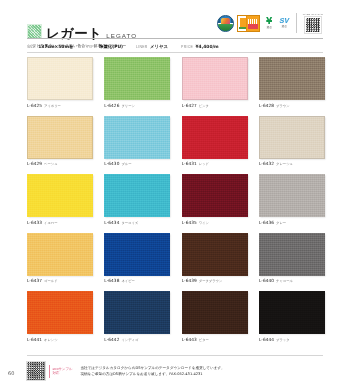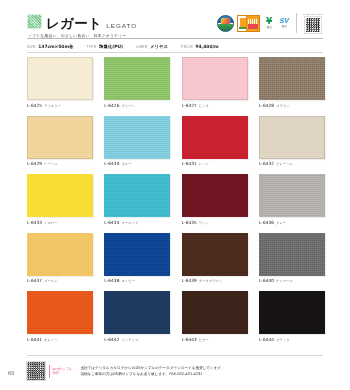--- a/index.html
+++ b/index.html
@@ -7,21 +7,21 @@
   body {
     font-family:"Liberation Sans", sans-serif;
     background:#ffffff;
     color:#231f20;
     position:relative;
     overflow:hidden;
   }
   .page { position:absolute; inset:0; background:#fff; }
 
   
-  .header { position:absolute; left:27px; top:10px; width:296px; height:32px; }
+  .header { position:absolute; left:27px; top:20px; width:296px; height:32px; }
   .brand-row { display:flex; align-items:flex-end; gap:4px; height:20px; }
   .brand-mark {
     width:15px; height:15px; margin-bottom:1px;
     background:
       repeating-linear-gradient(45deg, #7ec98f 0 1px, rgba(255,255,255,.55) 1px 2px),
       repeating-linear-gradient(-45deg, #4fb36a 0 1px, rgba(255,255,255,.35) 1px 2px),
       #8fd3a0;
     border:0.5px solid #d9efdd;
   }
   .brand-jp {

